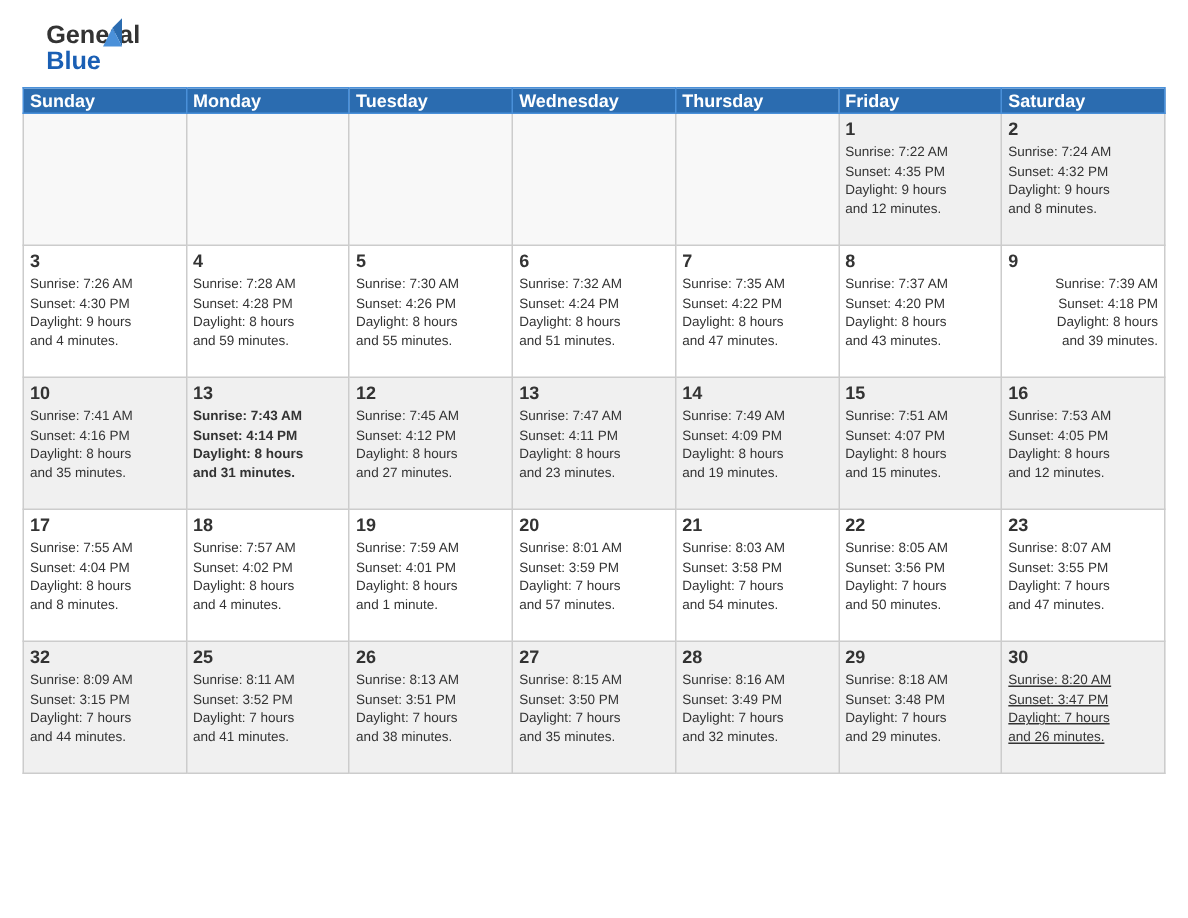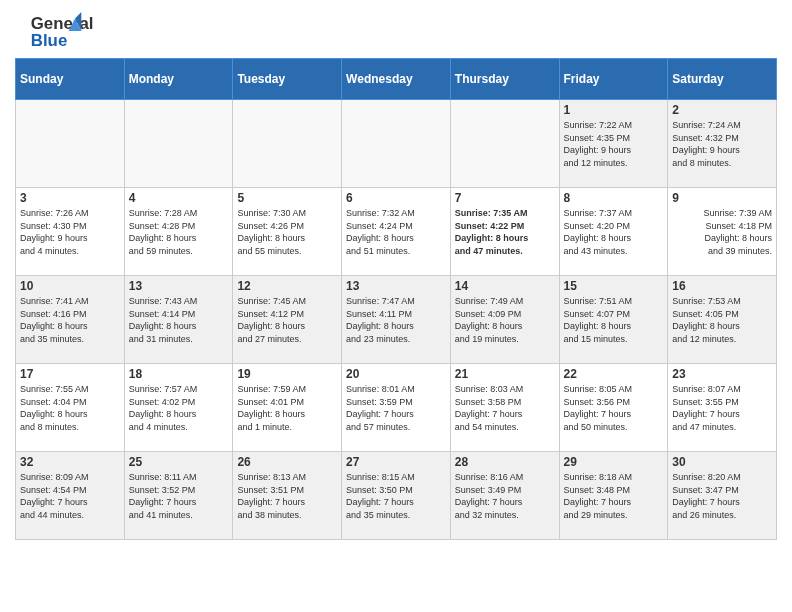--- a/index.html
+++ b/index.html
@@ -11,21 +11,21 @@
     
     .logo { display: flex; align-items: center; }
     .logo-icon { width: 40px; height: 30px; margin-right: 4px; }
     
     .title-block { text-align: right; }
     .month-title { font-size: 36px; font-weight: normal; color: #333; }
     .location { font-size: 16px; color: #555; }
     
     table { width: 100%; border-collapse: collapse; table-layout: fixed; }
     
-    th { background: #2b6cb0; color: #fff; font-size: 12px; font-weight: bold; padding: 13px 4px; text-align: left; border: 1px solid #4a90d9; }
+    th { background: #2b6cb0; color: #fff; font-size: 12px; font-weight: bold; padding: 1px 4px; text-align: left; border: 1px solid #4a90d9; }
     
     td { border: 1px solid #ccc; vertical-align: top; padding: 3px 4px; font-size: 9.5px; color: #333; background: #fff; height: 88px; }
     
     td.empty { background: #f8f8f8; }
     td.shaded { background: #f0f0f0; }
     
     .day-num { font-size: 12px; font-weight: bold; display: block; margin-bottom: 2px; }
     .day-info { font-size: 9px; line-height: 1.4; color: #333; }
   </style>
 </head>
@@ -105,21 +105,21 @@
           </td>
           <td>
             <span class="day-num">6</span>
             <div class="day-info" style="white-space: pre-line;">Sunrise: 7:32 AM
 Sunset: 4:24 PM
 Daylight: 8 hours
 and 51 minutes.</div>
           </td>
           <td>
             <span class="day-num">7</span>
-            <div class="day-info" style="white-space: pre-line; font-weight: bold;">Sunrise: 7:35 AM
+            <div class="day-info" style="white-space: pre-line;">Sunrise: 7:35 AM
 Sunset: 4:22 PM
 Daylight: 8 hours
 and 47 minutes.</div>
           </td>
           <td>
             <span class="day-num">8</span>
             <div class="day-info" style="white-space: pre-line;">Sunrise: 7:37 AM
 Sunset: 4:20 PM
 Daylight: 8 hours
 and 43 minutes.</div>
@@ -135,21 +135,21 @@
         <tr>
           <td class="shaded">
             <span class="day-num">10</span>
             <div class="day-info" style="white-space: pre-line;">Sunrise: 7:41 AM
 Sunset: 4:16 PM
 Daylight: 8 hours
 and 35 minutes.</div>
           </td>
           <td class="shaded">
             <span class="day-num">13</span>
-            <div class="day-info" style="white-space: pre-line;">Sunrise: 7:43 AM
+            <div class="day-info" style="white-space: pre-line; font-weight: bold;">Sunrise: 7:43 AM
 Sunset: 4:14 PM
 Daylight: 8 hours
 and 31 minutes.</div>
           </td>
           <td class="shaded">
             <span class="day-num">12</span>
             <div class="day-info" style="white-space: pre-line;">Sunrise: 7:45 AM
 Sunset: 4:12 PM
 Daylight: 8 hours
 and 27 minutes.</div>
@@ -231,21 +231,21 @@
             <div class="day-info" style="white-space: pre-line;">Sunrise: 8:07 AM
 Sunset: 3:55 PM
 Daylight: 7 hours
 and 47 minutes.</div>
           </td>
         </tr>
         <tr>
           <td class="shaded">
             <span class="day-num">32</span>
             <div class="day-info" style="white-space: pre-line;">Sunrise: 8:09 AM
-Sunset: 4:54 PM
+Sunset: 3:15 PM
 Daylight: 7 hours
 and 44 minutes.</div>
           </td>
           <td class="shaded">
             <span class="day-num">25</span>
             <div class="day-info" style="white-space: pre-line;">Sunrise: 8:11 AM
 Sunset: 3:52 PM
 Daylight: 7 hours
 and 41 minutes.</div>
           </td>
@@ -272,21 +272,21 @@
           </td>
           <td class="shaded">
             <span class="day-num">29</span>
             <div class="day-info" style="white-space: pre-line;">Sunrise: 8:18 AM
 Sunset: 3:48 PM
 Daylight: 7 hours
 and 29 minutes.</div>
           </td>
           <td class="shaded">
             <span class="day-num">30</span>
-            <div class="day-info" style="white-space: pre-line;">Sunrise: 8:20 AM
+            <div class="day-info" style="white-space: pre-line; text-decoration: underline;">Sunrise: 8:20 AM
 Sunset: 3:47 PM
 Daylight: 7 hours
 and 26 minutes.</div>
           </td>
         </tr>
       </tbody>
   </table>
 </div>
 
 </body></html>

